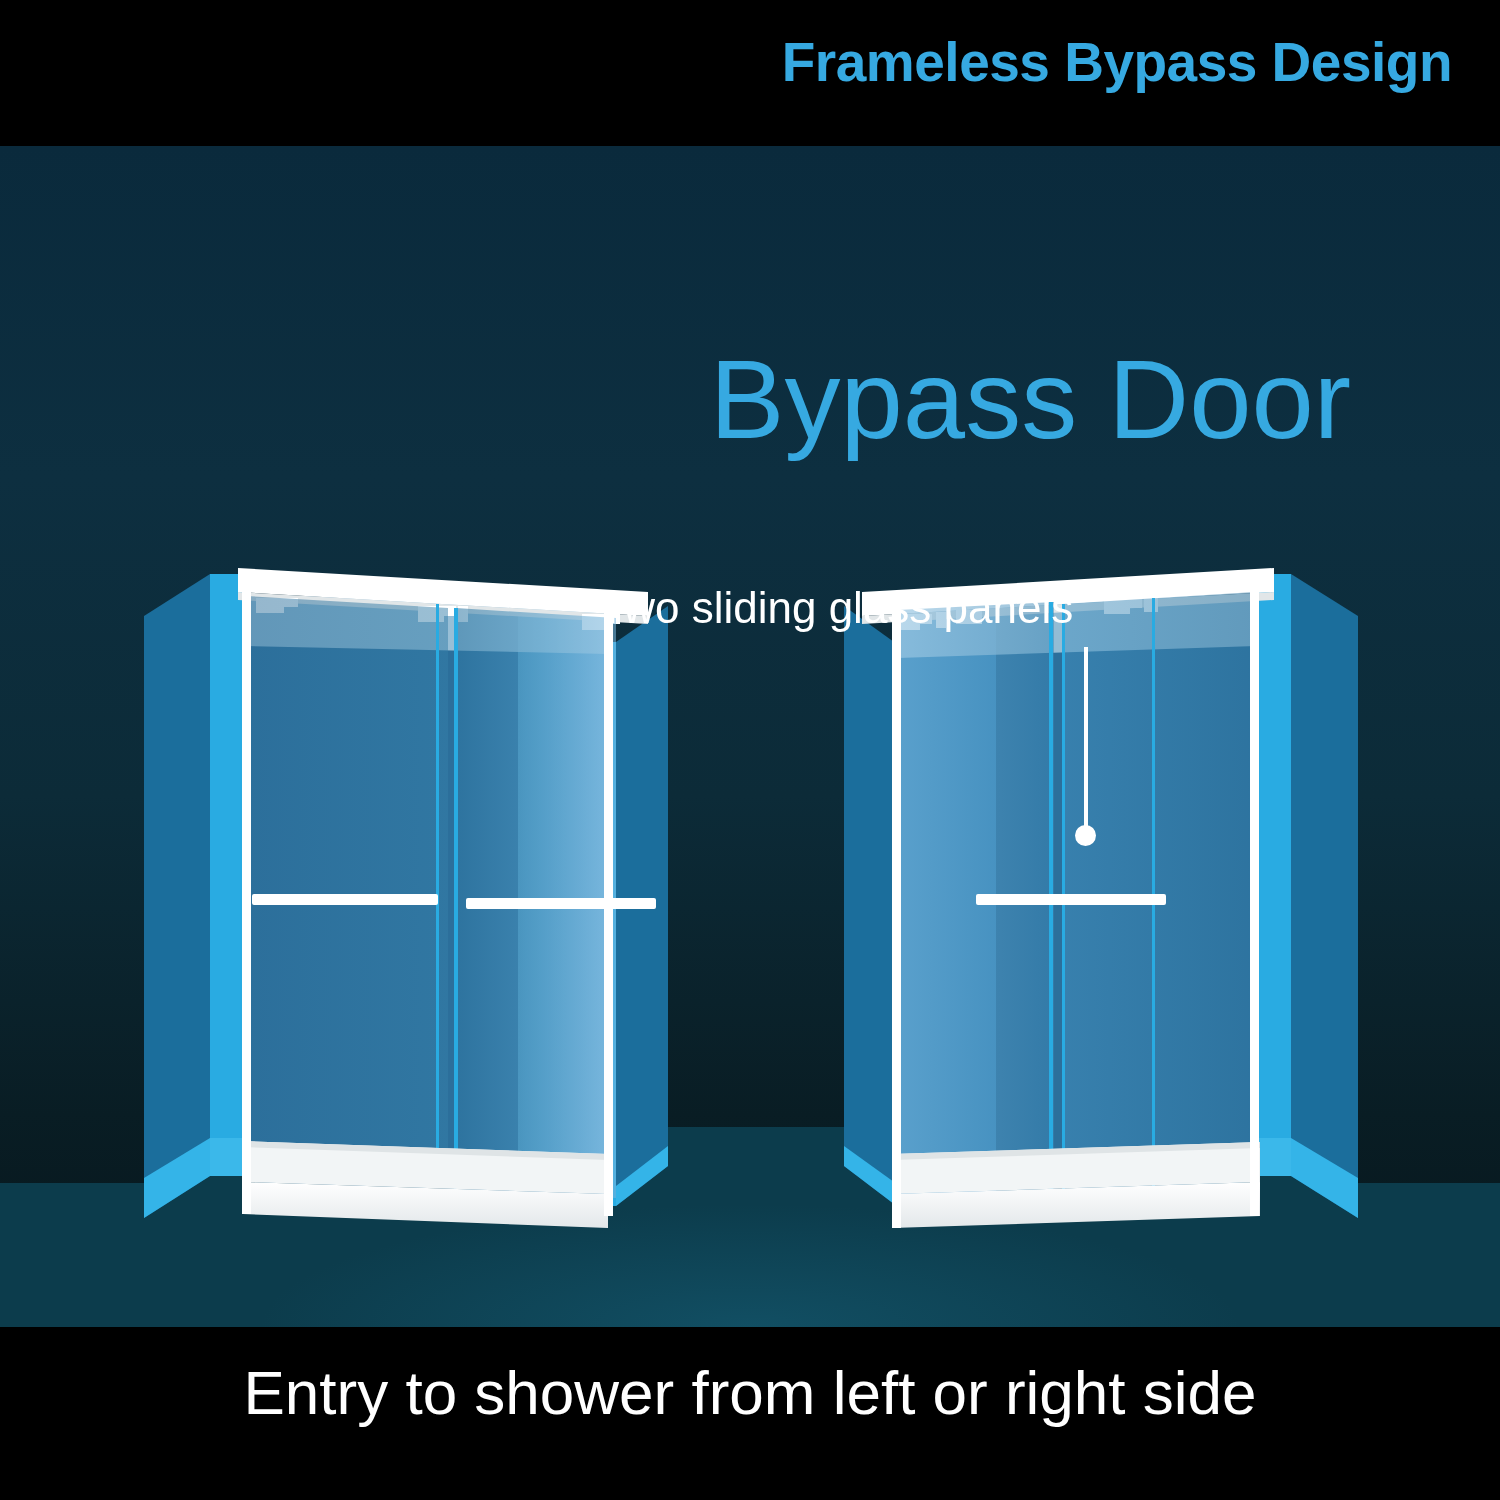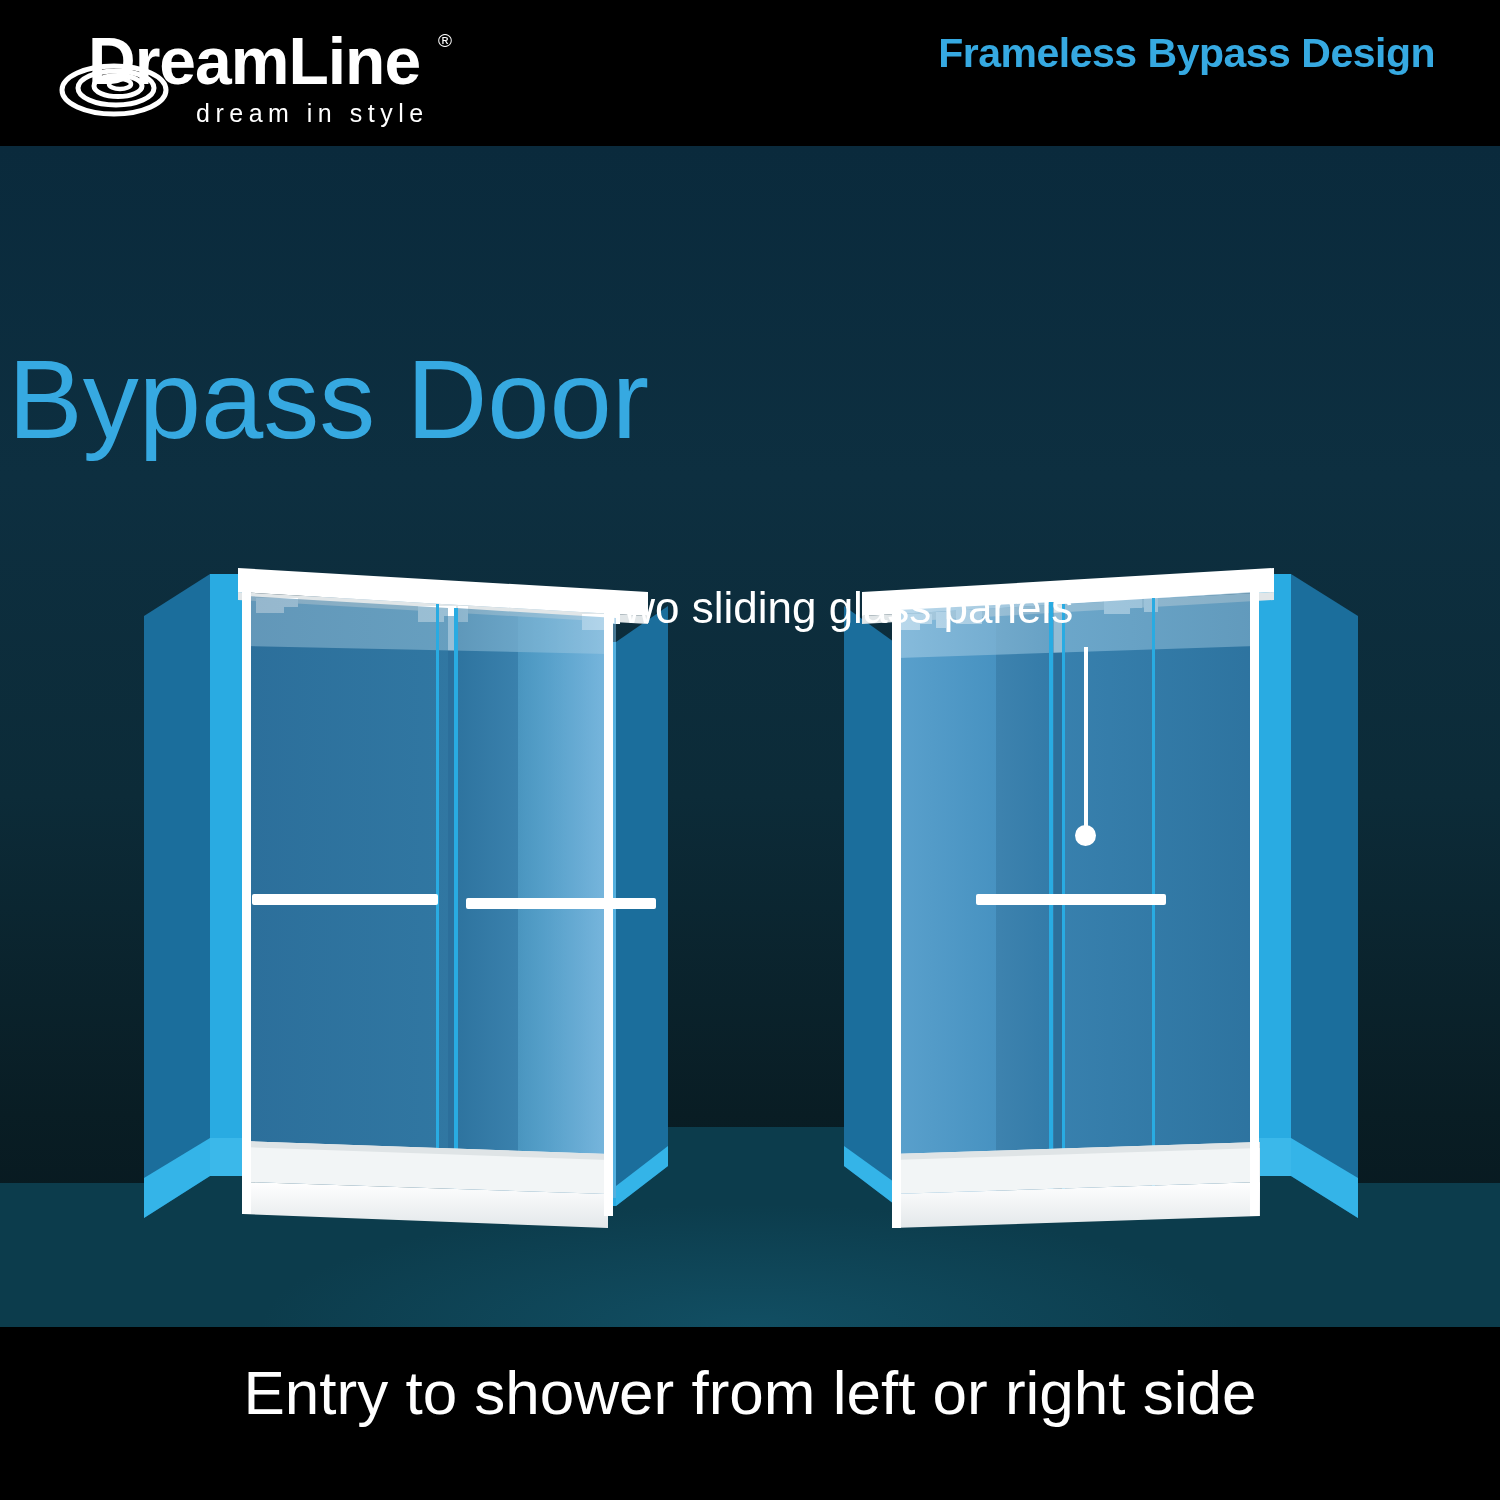--- a/index.html
+++ b/index.html
@@ -11,42 +11,42 @@
   
   #header{
     position:absolute;left:0;top:0;width:1500px;height:146px;
     background:#000;z-index:40;
   }
   #logo-wrap{
     position:absolute;left:48px;top:14px;width:420px;height:118px;
   }
   #logo-wrap svg{display:block;}
   #header-tagline{
-    position:absolute;right:65px;top:30px;
-    color:#36a9e1;font-size:41px;font-weight:bold;letter-spacing:-0.5px;
+    position:absolute;right:48px;top:30px;
+    color:#36a9e1;font-size:55px;font-weight:bold;letter-spacing:-0.5px;
     font-family:"Liberation Sans", sans-serif;white-space:nowrap;
   }
   
   #stage{
     position:absolute;left:0;top:146px;width:1500px;height:1181px;
     background:linear-gradient(to bottom,#0a2a3c 0%,#0d2f40 28%,#0c2b38 55%,#091d24 82%,#06161c 100%);
     overflow:hidden;
   }
   #floor{
     position:absolute;left:0;bottom:0;width:1500px;height:200px;
     background:#0c3c4c;
     clip-path:polygon(0% 28%, 11% 28%, 22% 0%, 78% 0%, 89% 28%, 100% 28%, 100% 100%, 0% 100%);
   }
   #floor-glow{
     position:absolute;left:0;bottom:0;width:1500px;height:200px;
     background:radial-gradient(ellipse 680px 170px at 50% 100%, rgba(22,94,118,0.55) 0%, rgba(12,60,76,0.0) 72%);
   }
   
   #headline{
-    position:absolute;left:8px;top:198px;width:1335px;text-align:left;
+    position:absolute;left:16px;top:198px;width:1335px;text-align:right;
     color:#36a9e1;font-size:112px;font-weight:normal;line-height:1.0;
     z-index:20;
   }
   
   #callout-text{
     position:absolute;left:0;top:437px;width:1500px;text-align:center;
     color:#ffffff;font-size:44px;z-index:25;
   }
   #callout-text .inner{position:relative;left:86px;}
   #callout-line{
@@ -68,35 +68,20 @@
   .unit{position:absolute;}
   .unit svg{display:block;}
 </style>
 </head>
 <body>
 
 <div id="page">
 
   <div id="header">
 
-    <div id="logo-wrap">
-      <svg width="420" height="118" viewBox="0 0 420 118">
-
-        <g fill="none" stroke="#ffffff">
-          <ellipse cx="66" cy="76" rx="52" ry="24" stroke-width="5"></ellipse>
-          <ellipse cx="68" cy="74" rx="38" ry="17" stroke-width="5"></ellipse>
-          <ellipse cx="70" cy="72" rx="24" ry="10.5" stroke-width="5"></ellipse>
-          <ellipse cx="72" cy="70" rx="11" ry="5" stroke-width="4.5"></ellipse>
-        </g>
-
-        <text x="40" y="70" fill="#ffffff" font-family="'Liberation Sans', sans-serif" font-size="66" font-weight="bold" letter-spacing="-1">DreamLine</text>
-        <text x="390" y="33" fill="#ffffff" font-family="'Liberation Sans', sans-serif" font-size="19">®</text>
-        <text x="148" y="108" fill="#ffffff" font-family="'Liberation Sans', sans-serif" font-size="25" letter-spacing="5.5">dream in style</text>
-      </svg>
-    </div>
 
     <div id="header-tagline">Frameless Bypass Design</div>
   </div>
 
   <div id="stage">
     <div id="floor"></div>
     <div id="floor-glow"></div>
 
     <div class="unit" style="left:138px;top:400px;">
       <svg width="560" height="720" viewBox="0 0 560 720">

